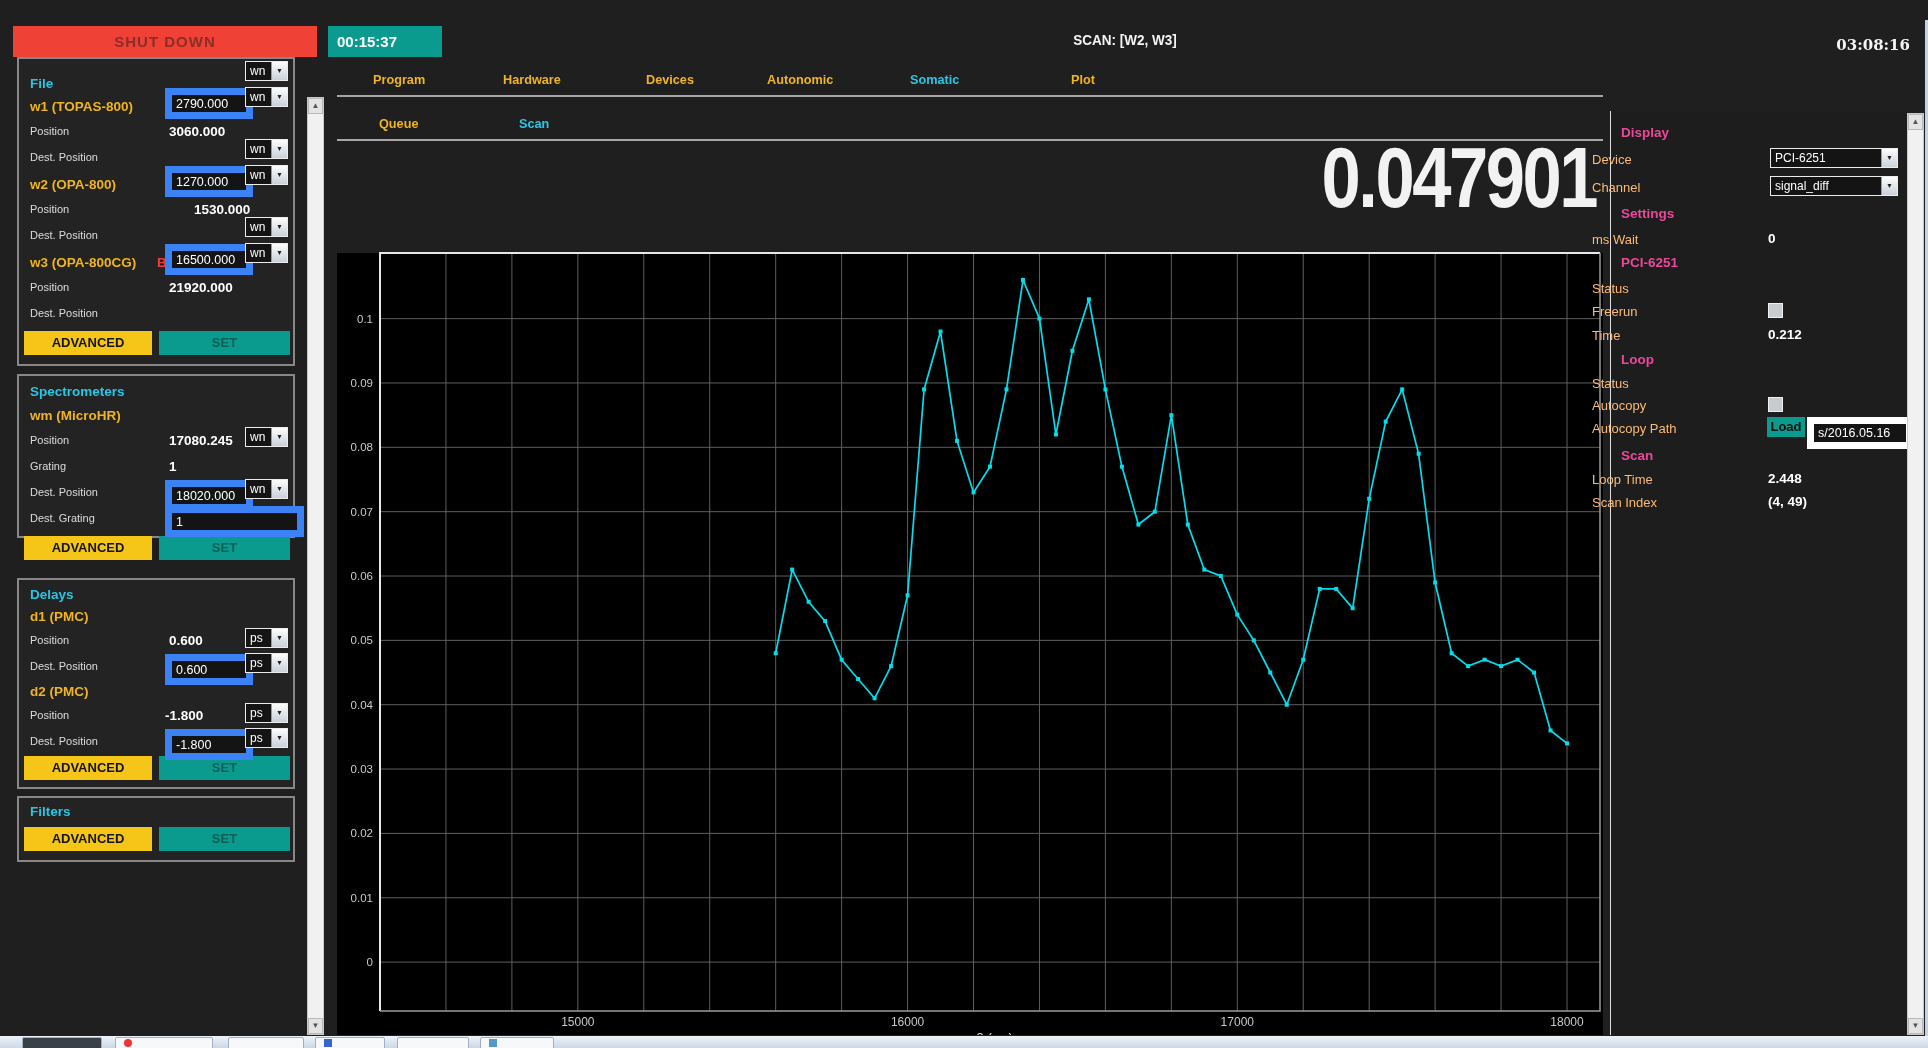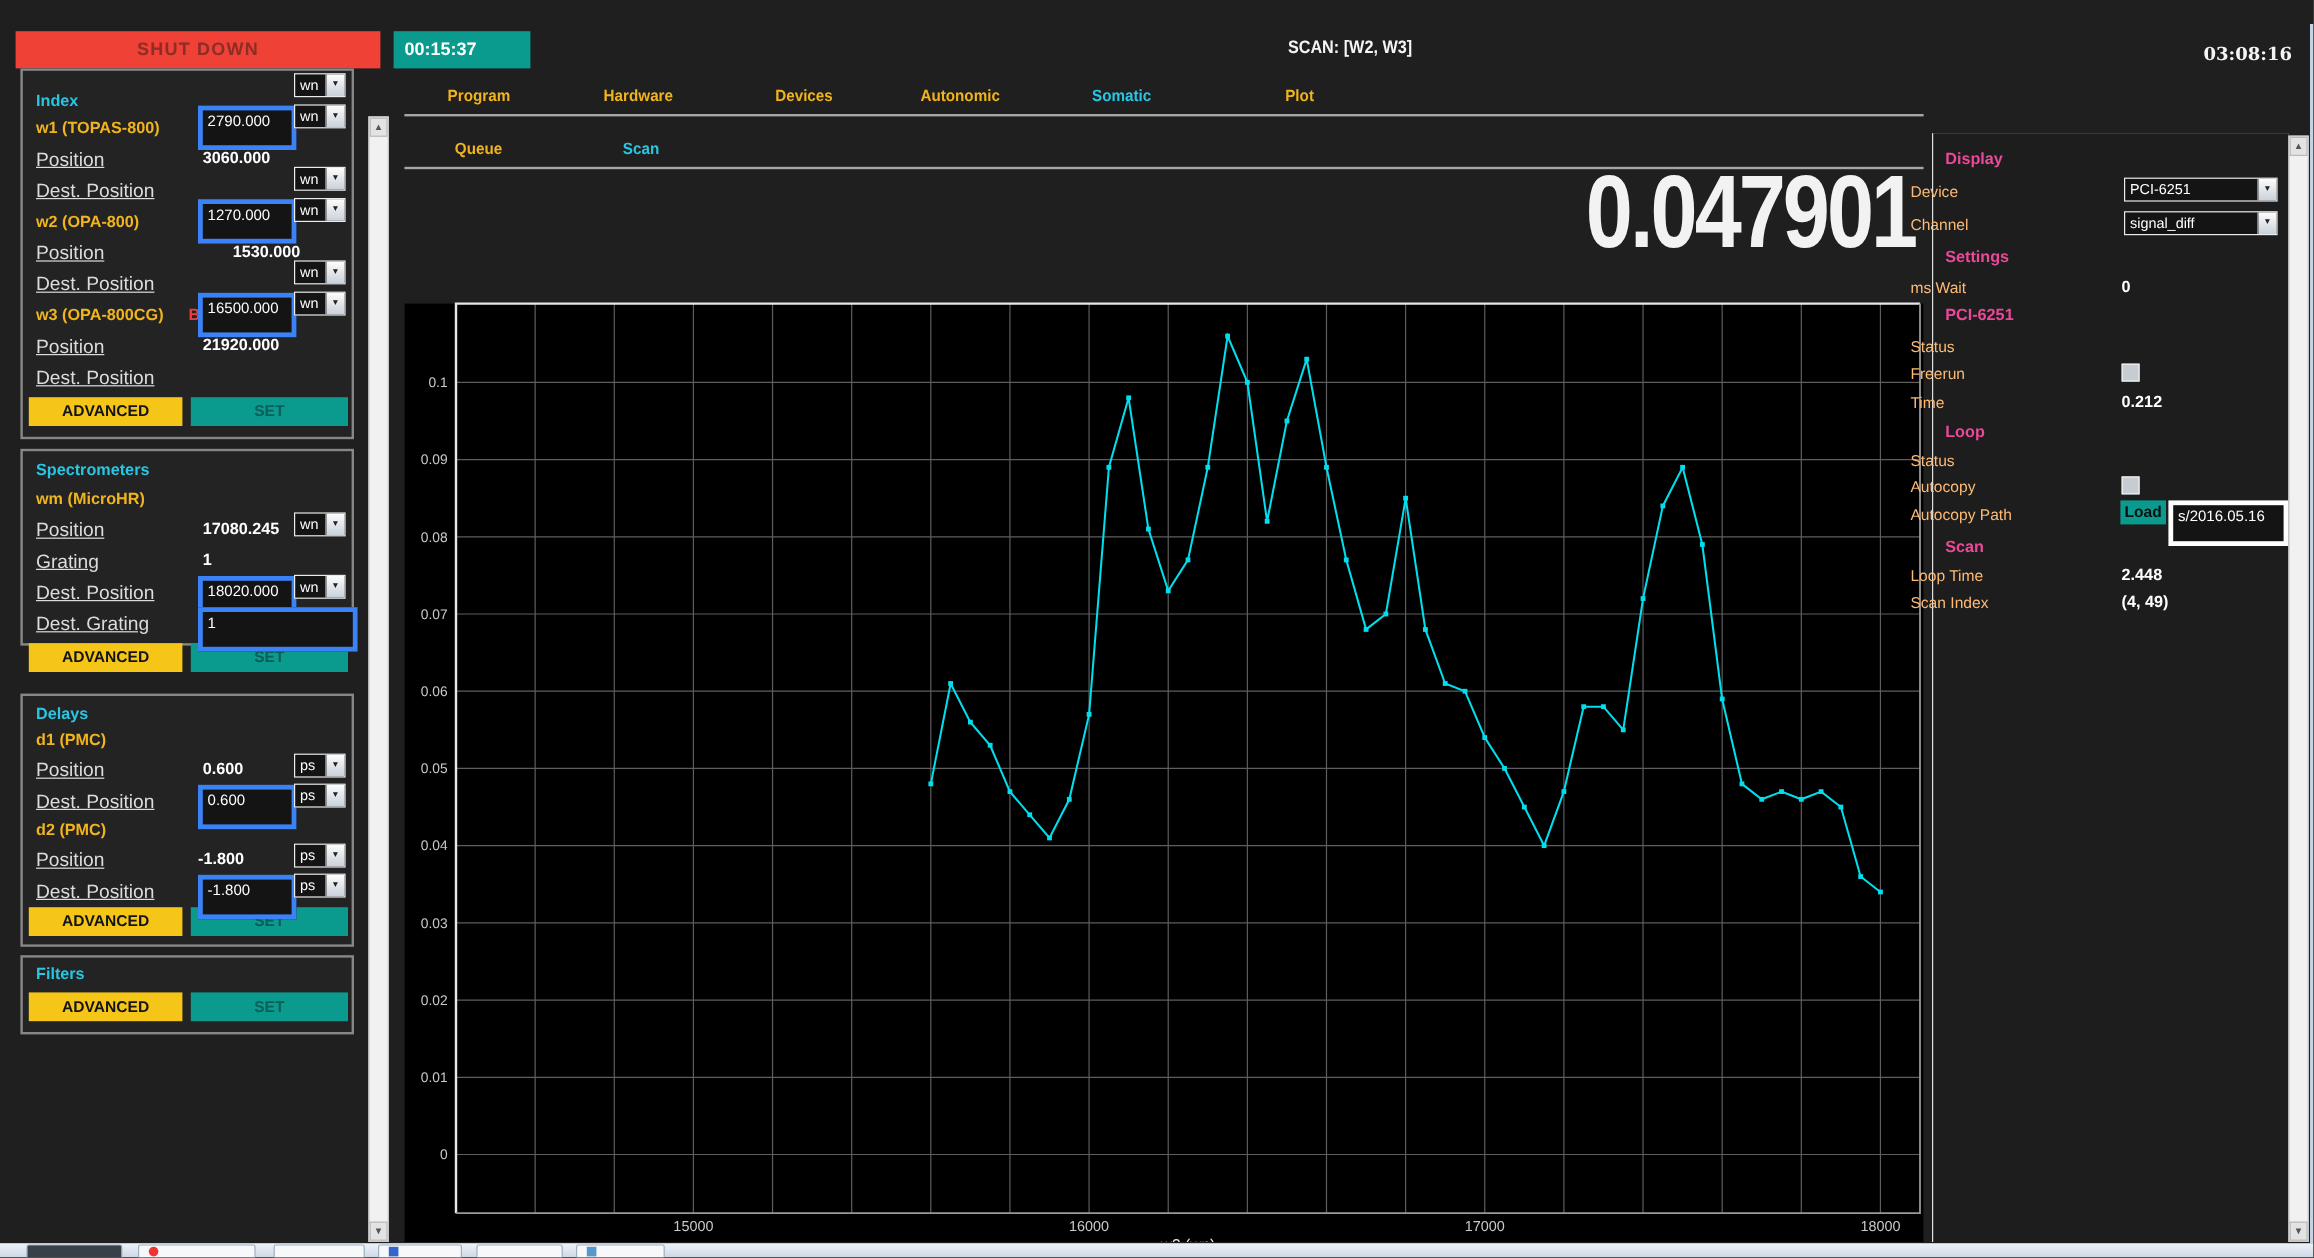--- a/index.html
+++ b/index.html
@@ -26,25 +26,25 @@
   .tab2{top:116px;font-weight:bold;font-size:13.5px;transform:scaleX(.94);transform-origin:left;}
   .tab-y{color:#f0b41e;} .tab-c{color:#29c6e4;}
   .hline{height:2px;background:#a6a6a6;}
   
   .bignum{left:1000px;top:134px;width:596px;text-align:right;color:#f2f2f2;font-weight:bold;font-size:86px;line-height:1;
           letter-spacing:-3px;transform:scaleX(.82);transform-origin:100% 50%;}
   
   .group{left:17px;width:278px;border:2px solid #878787;background:#232323;box-sizing:border-box;}
   .ghead-c{position:absolute;left:11px;color:#29c6e4;font-weight:bold;font-size:13.5px;}
   .ghead-y{position:absolute;left:11px;color:#f0b41e;font-weight:bold;font-size:13.5px;}
-  .rowlbl{position:absolute;left:11px;color:#dcdcdc;font-size:16px;text-decoration:underline;}
+  .rowlbl{position:absolute;left:11px;color:#dcdcdc;font-size:11px;}
   .rowval{position:absolute;left:150px;color:#fff;font-weight:bold;font-size:13.5px;}
   .busy{position:absolute;left:138px;color:#f23b3b;font-weight:bold;font-size:13.5px;}
-  .tin{position:absolute;background:#141414;border:4px solid #3b82f6;color:#fff;font-size:12.5px;height:17px;
-       font-family:"Liberation Sans",sans-serif;padding:0 0 12px 4px;}
+  .tin{position:absolute;background:#141414;border:7px solid #3b82f6;color:#fff;font-size:12.5px;height:17px;
+       font-family:"Liberation Sans",sans-serif;padding:0 0 0 4px;}
   .dd{position:absolute;height:20px;border:1px solid #ececec;background:#141414;display:flex;box-sizing:border-box;}
   .dd .v{flex:1;color:#fff;font-size:12px;line-height:18px;padding-left:4px;overflow:hidden;}
   .dd .b{width:15px;background:linear-gradient(#fdfdfd,#c9d1da);border-left:1px solid #9a9a9a;color:#222;
          font-size:7px;line-height:18px;text-align:center;}
   .btn-adv{position:absolute;background:#f5c518;color:#141414;font-weight:bold;font-size:13px;text-align:center;}
   .btn-set{position:absolute;background:#0a9b8e;color:#0c5f58;font-weight:bold;font-size:13px;text-align:center;}
   
   .rlbl{position:absolute;left:1592px;color:#fdba74;font-size:13px;}
   .rhead{position:absolute;left:1621px;color:#ec4899;font-weight:bold;font-size:13.5px;}
   .rval{position:absolute;left:1768px;color:#fff;font-weight:bold;font-size:13.5px;}
@@ -78,21 +78,21 @@
   <div class="abs hline" style="left:337px;top:95px;width:1266px;"></div>
   <div class="abs hline" style="left:1610px;top:111px;width:297px;background:#cfcfcf;"></div>
 
   <div class="abs tab2 tab-y" style="left:379px;">Queue</div>
   <div class="abs tab2 tab-c" style="left:519px;">Scan</div>
   <div class="abs hline" style="left:337px;top:139px;width:1266px;"></div>
 
   <div class="abs bignum">0.047901</div>
 
   <div class="abs group" style="top:57px;height:309px;">
-    <div class="ghead-c" style="top:17px;">Index</div>
+    <div class="ghead-c" style="top:17px;">File</div>
     <div class="ghead-y" style="top:40px;">w1 (TOPAS-800)</div>
     <div class="rowlbl" style="top:66px;">Position</div>
     <div class="rowval" style="top:65px;">3060.000</div>
     <div class="rowlbl" style="top:92px;">Dest. Position</div>
     <div class="ghead-y" style="top:118px;">w2 (OPA-800)</div>
     <div class="rowlbl" style="top:144px;">Position</div>
     <div class="rowval" style="top:143px;margin-left:25px;">1530.000</div>
     <div class="rowlbl" style="top:170px;">Dest. Position</div>
     <div class="ghead-y" style="top:196px;">w3 (OPA-800CG)</div>
     <div class="busy" style="top:196px;">BUSY</div>

